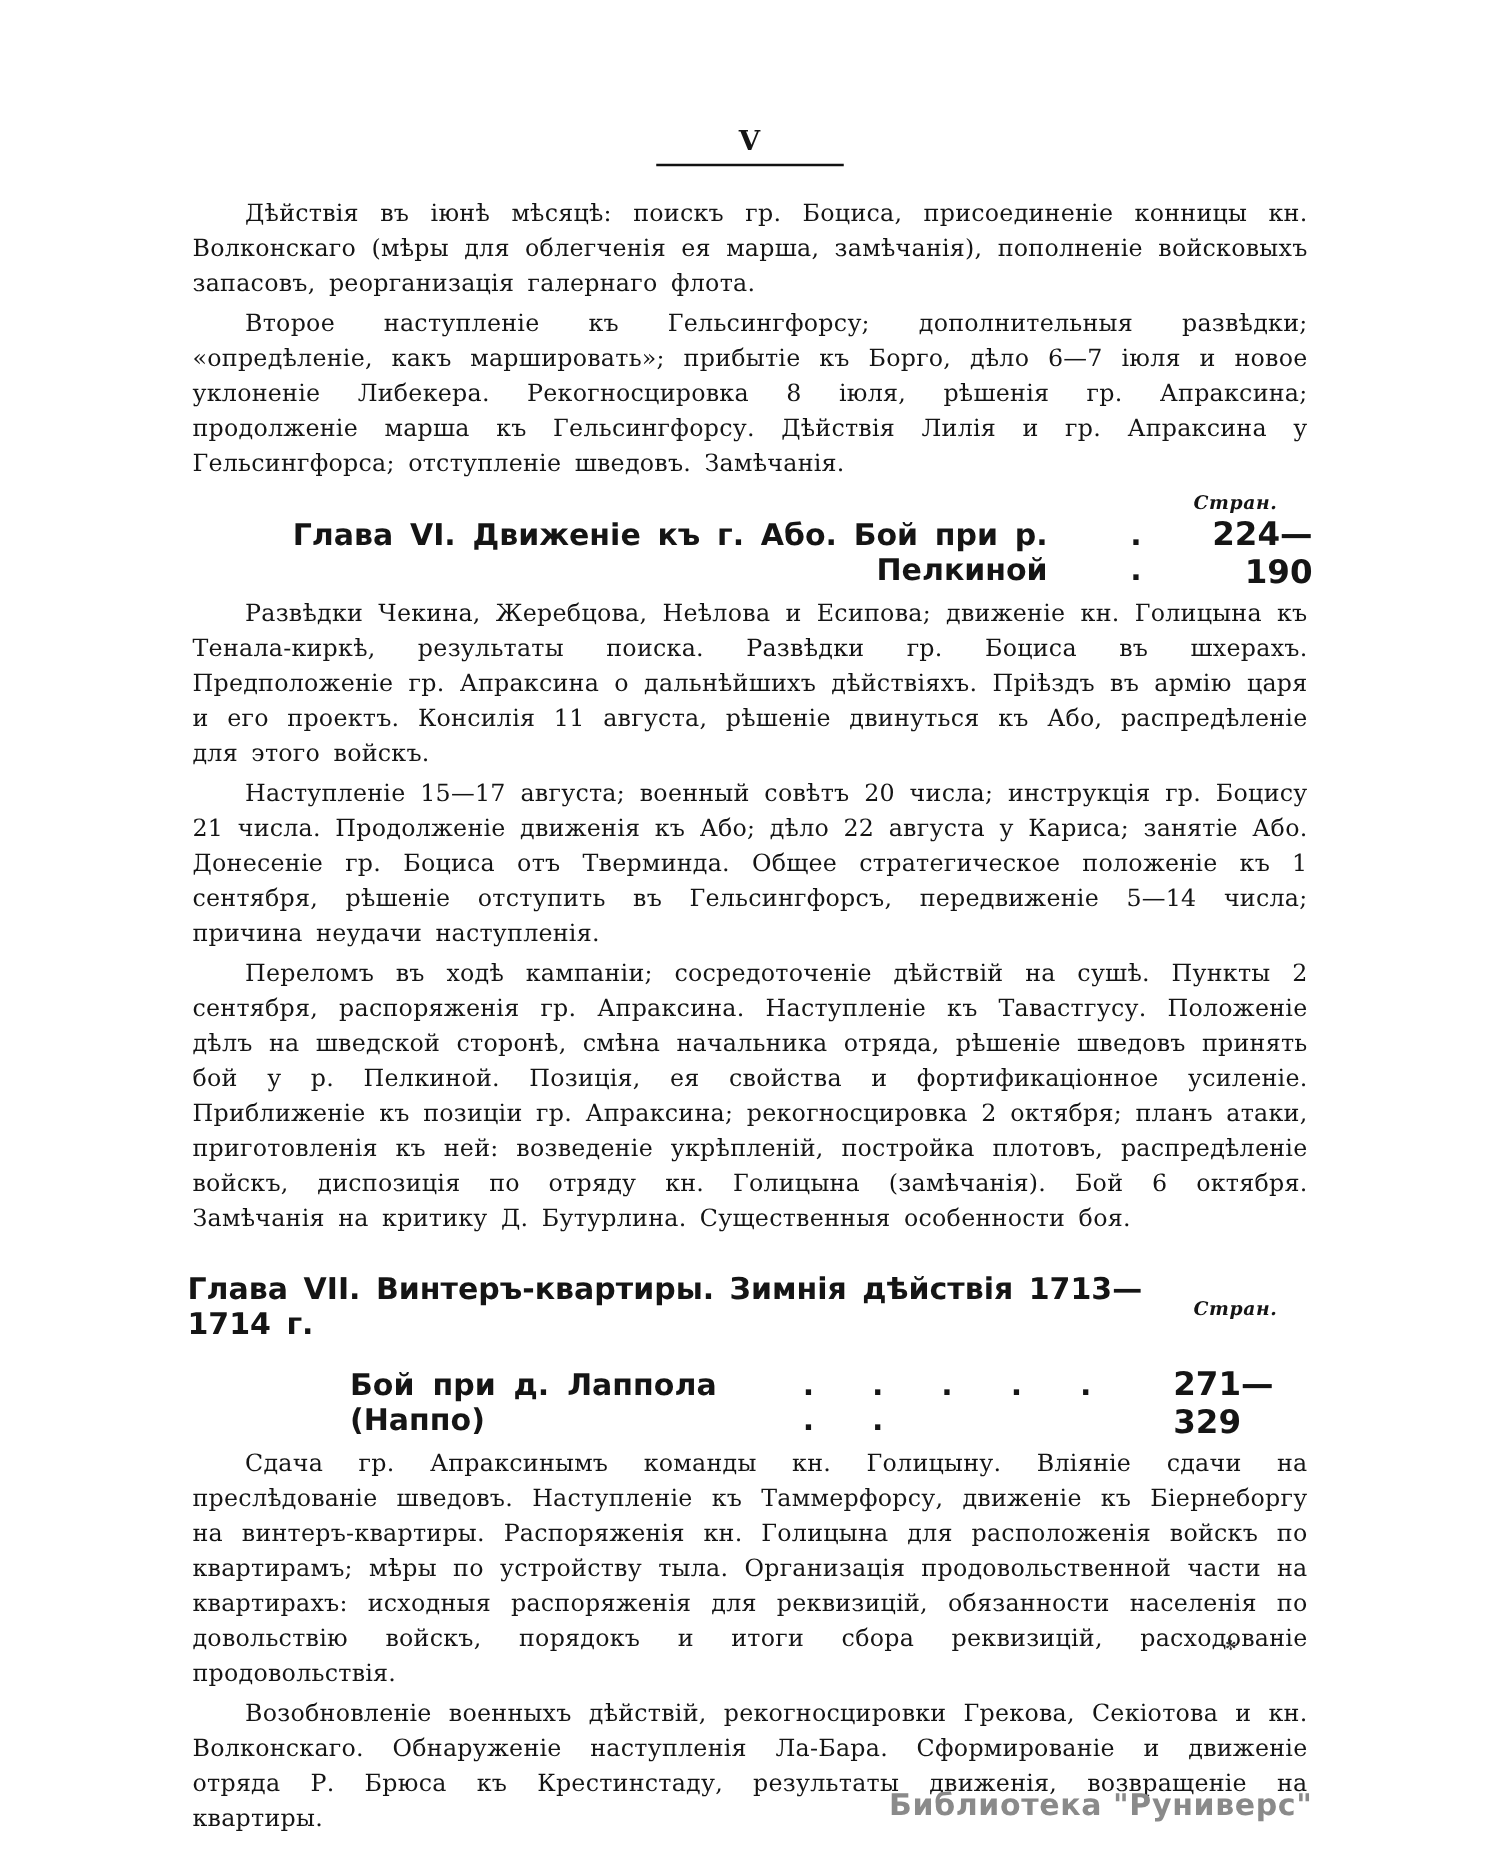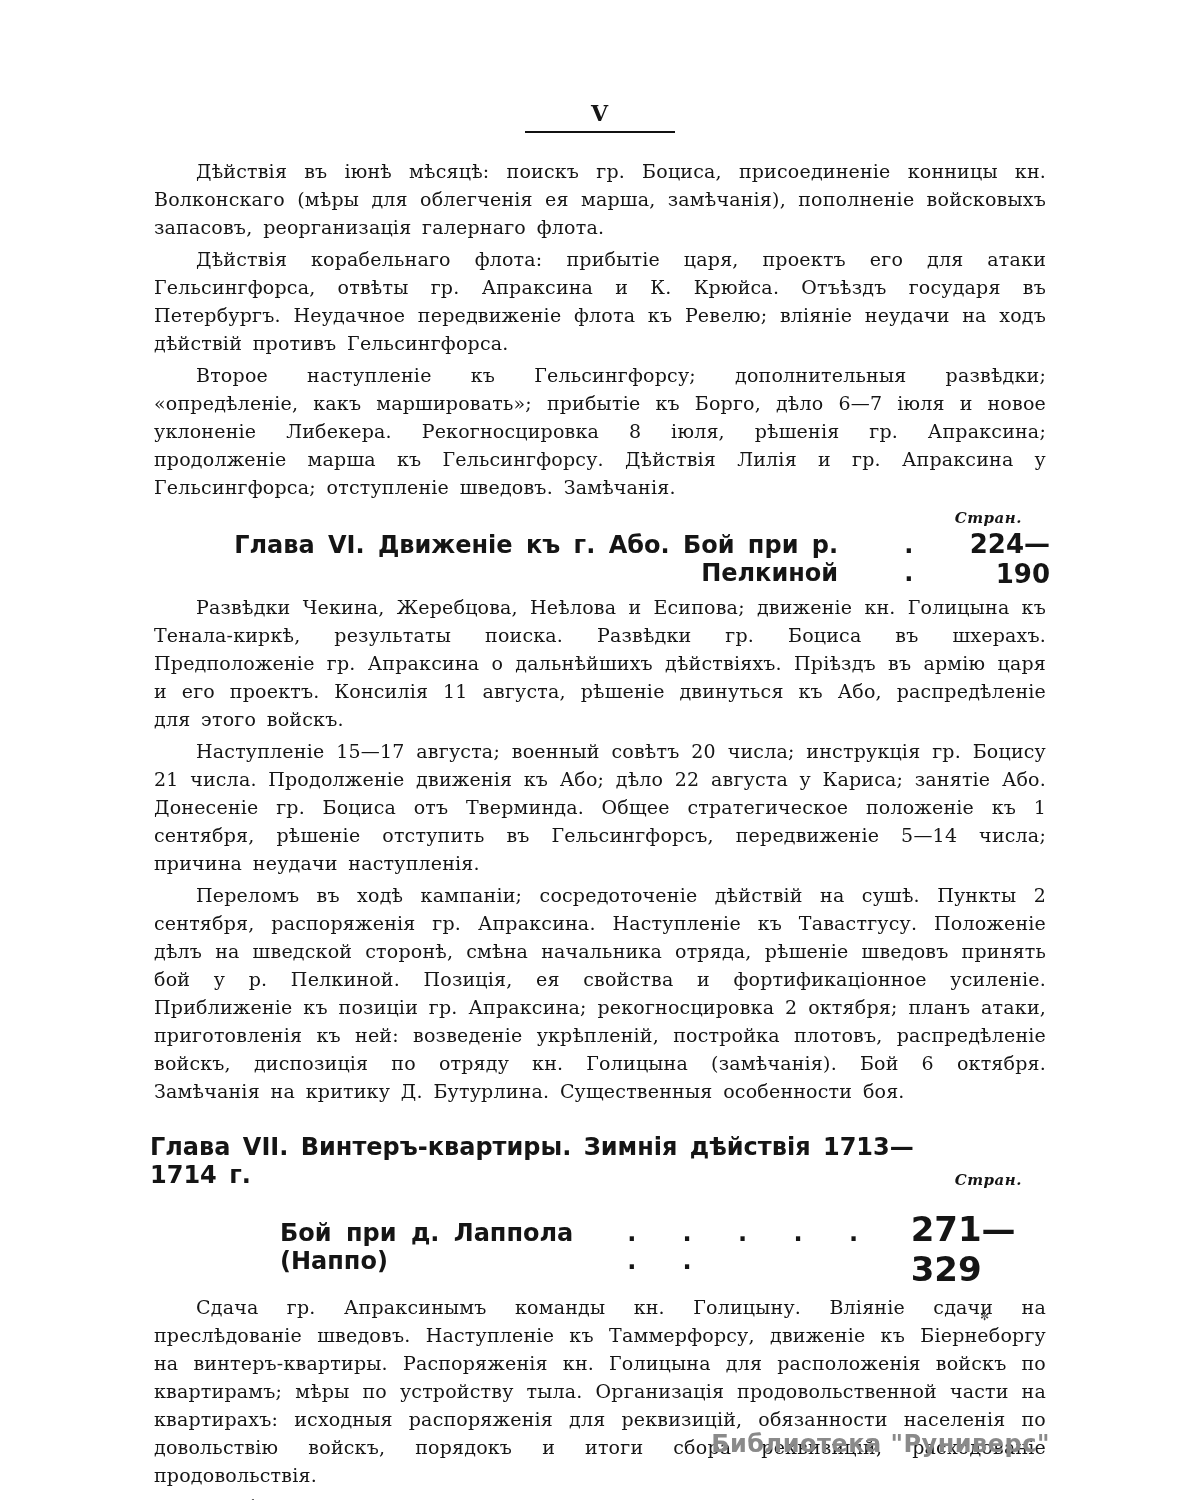--- a/index.html
+++ b/index.html
@@ -63,21 +63,21 @@
     letter-spacing:14px;
   }
   .chapter-line .pages{
     margin-left:auto;
     font-size:26px;
   }
   .ch-par-gap{margin-top:12px;}
   .ch7-head{margin-top:28px;}
   .ch7-row1{
     display:flex;
-    align-items:flex-end;
+    align-items:center;
     font-family:"DejaVu Sans","Liberation Sans",sans-serif;
     font-weight:bold;
     font-size:24px;
     word-spacing:4px;
   }
   .ch7-row1 .stran{
     margin-left:auto;
     font-family:"DejaVu Serif","Liberation Serif",serif;
     font-size:15px;
     padding-right:28px;
@@ -93,21 +93,21 @@
     word-spacing:6px;
     padding-left:130px;
     margin-top:20px;
   }
   .ch7-row2 .dots{
     margin-left:18px;
     letter-spacing:16px;
   }
   .ch7-row2 .pages{
     margin-left:auto;
-    font-size:34px;
+    font-size:26px;
   }
   .printer-mark{
     position:absolute;
     left:980px;top:1310px;
     font-size:11px;
     color:#333;
   }
   .watermark{
     position:absolute;
     left:0;top:1430px;
@@ -123,21 +123,20 @@
 </head>
 <body>
 
 <div class="page">
   <div class="content">
 
     <div class="page-num">V</div>
     <hr class="header-rule">
 
     <p class="body first">Дѣйствія въ іюнѣ мѣсяцѣ: поискъ гр. Боциса, присоединеніе конницы кн. Волконскаго (мѣры для облегченія ея марша, замѣчанія), пополненіе войсковыхъ запасовъ, реорганизація галернаго флота.</p>
-    <p class="body">Дѣйствія корабельнаго флота: прибытіе царя, проектъ его для атаки Гельсингфорса, отвѣты гр. Апраксина и К. Крюйса. Отъѣздъ государя въ Петербургъ. Неудачное передвиженіе флота къ Ревелю; вліяніе неудачи на ходъ дѣйствій противъ Гельсингфорса.</p>
     <p class="body">Второе наступленіе къ Гельсингфорсу; дополнительныя развѣдки; «опредѣленіе, какъ маршировать»; прибытіе къ Борго, дѣло 6—7 іюля и новое уклоненіе Либекера. Рекогносцировка 8 іюля, рѣшенія гр. Апраксина; продолженіе марша къ Гельсингфорсу. Дѣйствія Лилія и гр. Апраксина у Гельсингфорса; отступленіе шведовъ. Замѣчанія.</p>
 
     <div class="stran stran-gap">Стран.</div>
 
     <div class="chapter-line">
       <span>Глава VI. Движеніе къ г. Або. Бой при р. Пелкиной</span>
       <span class="dots">. .</span>
       <span class="pages">224—190</span>
     </div>
 

